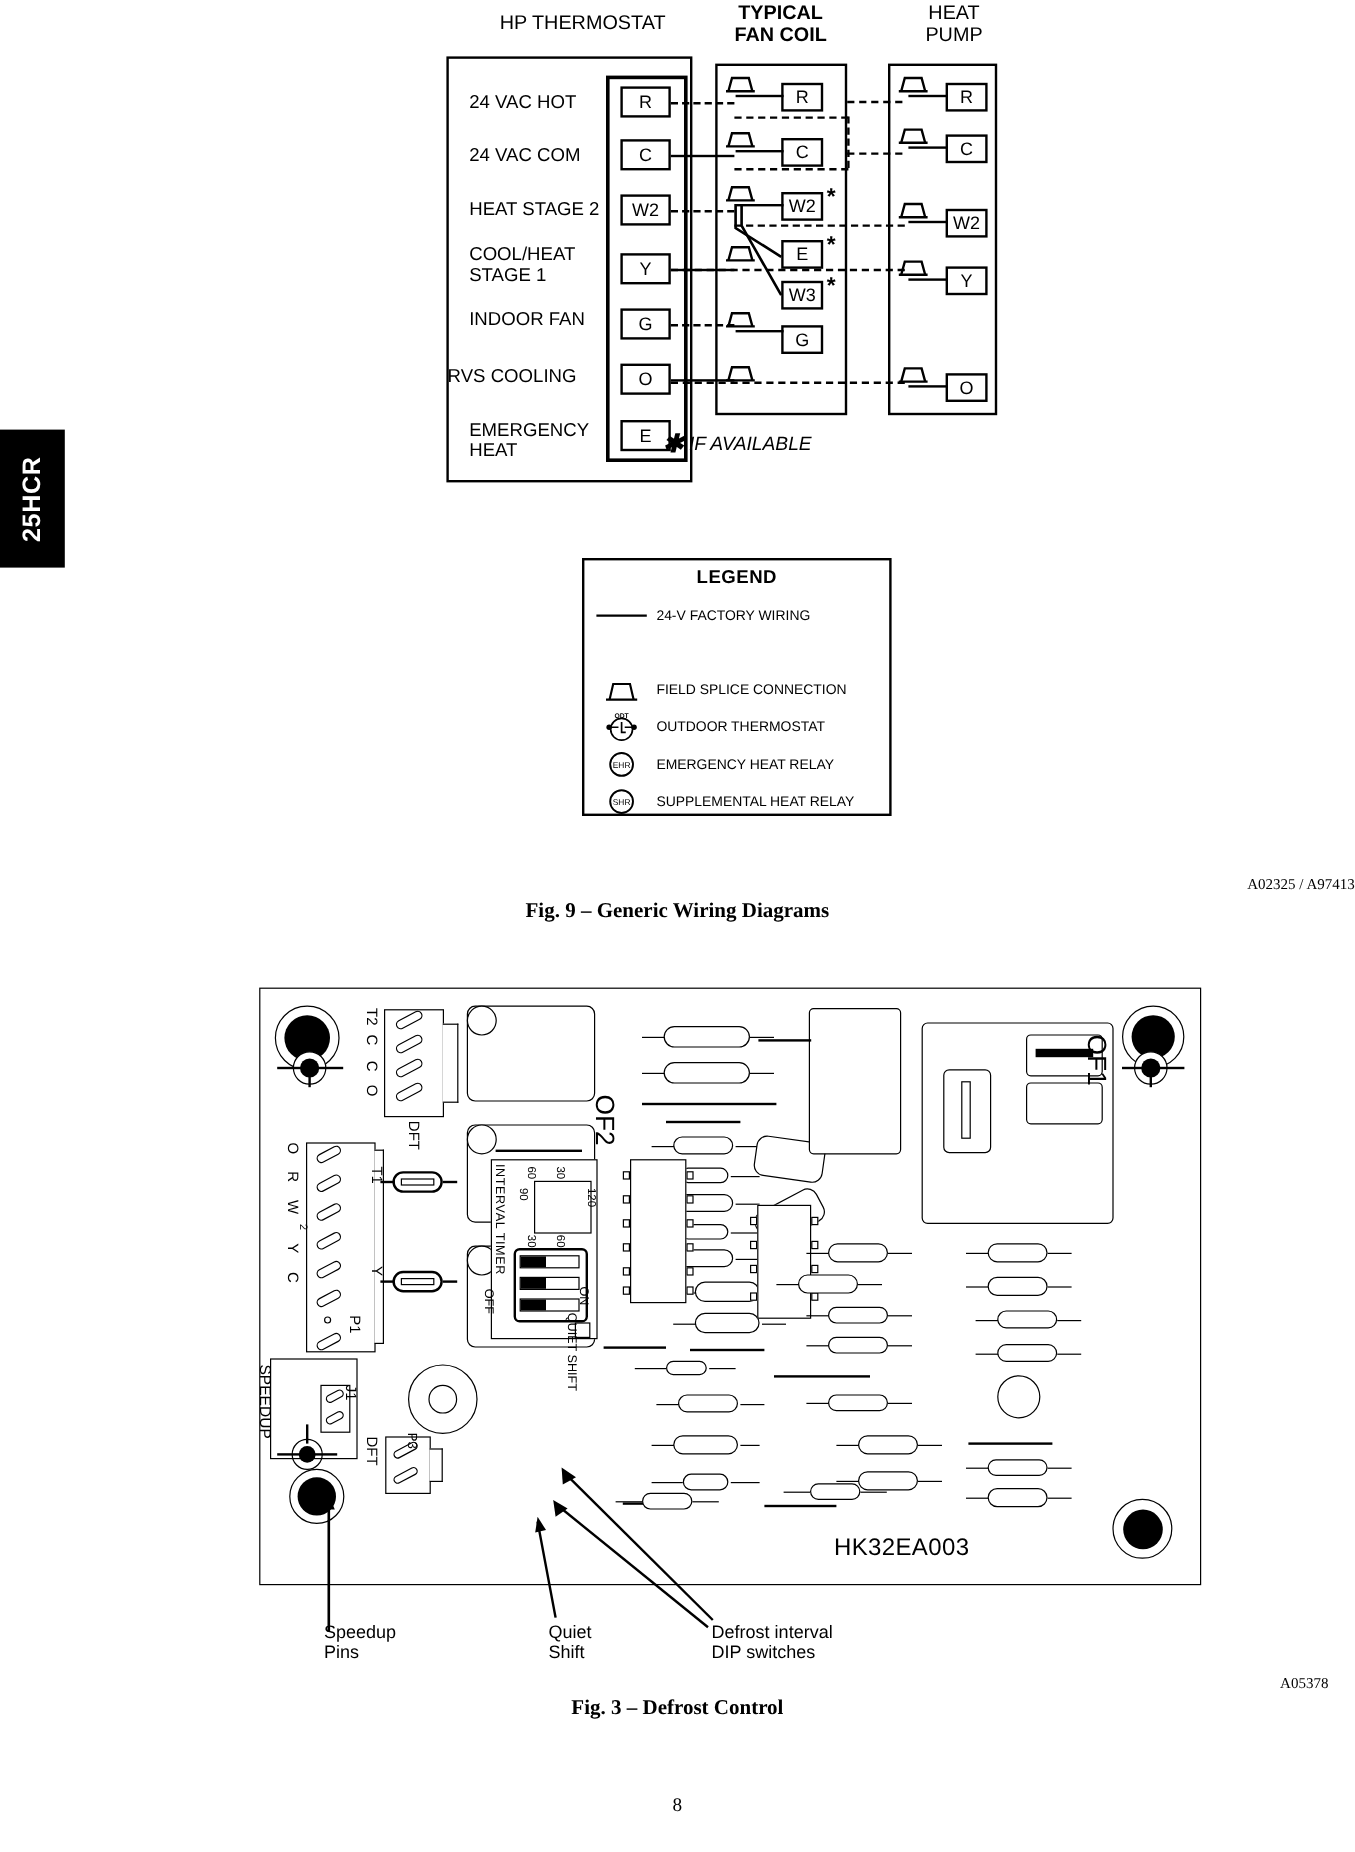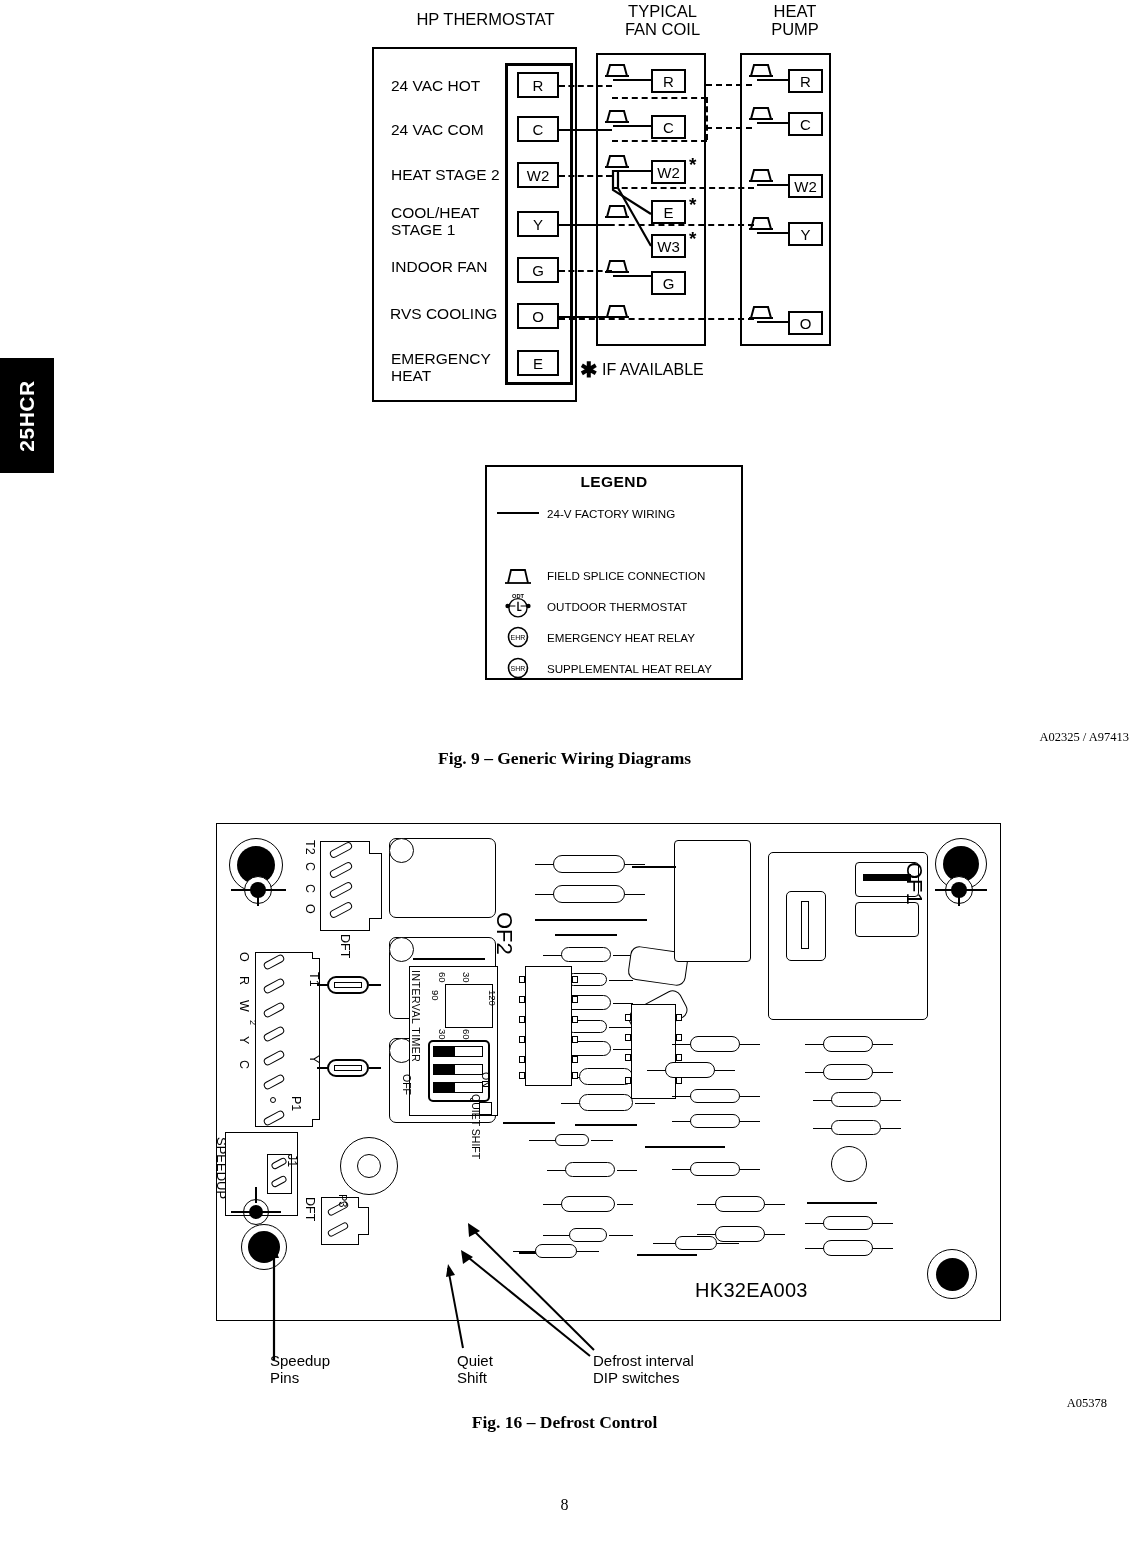--- a/index.html
+++ b/index.html
@@ -42,21 +42,21 @@
   }
 
   .hdr {
     position: absolute;
     font-size: 16.5px;
     text-align: center;
     line-height: 1.12;
     white-space: pre-line;
   }
   #hdr-thermostat { left: 398px; top: 10px; width: 175px; }
-  #hdr-fancoil    { left: 600px; top:  2px; width: 125px; }
+  #hdr-fancoil    { left: 588px; top:  2px; width: 125px; font-weight: bold; }
   #hdr-heatpump   { left: 740px; top:  2px; width: 110px; }
 
   
   .boxframe { position: absolute; border: 2.2px solid #000; background: transparent; }
   #box-thermostat-outer { left: 372px; top: 47px; width: 205px; height: 355px; }
   #box-thermostat-inner { left: 505px; top: 63px; width: 68px;  height: 322px; border-width: 3px; }
   #box-fancoil          { left: 596px; top: 53px; width: 110px; height: 293px; border-width: 2.4px; }
   #box-heatpump         { left: 740px; top: 53px; width: 91px;  height: 293px; border-width: 2.4px; }
 
   
@@ -102,23 +102,24 @@
   }
 
   .star {
     position: absolute;
     font-size: 19px;
     font-weight: bold;
     line-height: 1;
   }
   #ifavail {
     position: absolute;
-    left: 580px; top: 358px;
+    left: 552px; top: 358px;
     font-size: 16px;
     white-space: nowrap;
+    font-style: italic;
   }
   #ifavail .bigstar { font-size: 21px; font-weight: bold; vertical-align: -2px; }
 
   
   #legend {
     position: absolute;
     left: 485px; top: 465px;
     width: 258px; height: 215px;
     border: 2.2px solid #000;
     background: #fff;
@@ -291,21 +292,21 @@
   <div class="boxframe" id="box-thermostat-inner"></div>
   <div class="boxframe" id="box-fancoil"></div>
   <div class="boxframe" id="box-heatpump"></div>
 
   <div class="term-label" style="left:391px; top:78px;">24 VAC HOT</div>
   <div class="term-label" style="left:391px; top:122px;">24 VAC COM</div>
   <div class="term-label" style="left:391px; top:167px;">HEAT STAGE 2</div>
   <div class="term-label" style="left:391px; top:205px;">COOL/HEAT
 STAGE 1</div>
   <div class="term-label" style="left:391px; top:259px;">INDOOR FAN</div>
-  <div class="term-label" style="left:390px; top:306px;">RVS COOLING</div>
+  <div class="term-label" style="left:373px; top:306px;">RVS COOLING</div>
   <div class="term-label" style="left:391px; top:351px;">EMERGENCY
 HEAT</div>
 
   <div class="term tstat" style="top:72px;">R</div>
   <div class="term tstat" style="top:116px;">C</div>
   <div class="term tstat" style="top:162px;">W2</div>
   <div class="term tstat" style="top:211px;">Y</div>
   <div class="term tstat" style="top:257px;">G</div>
   <div class="term tstat" style="top:303px;">O</div>
   <div class="term tstat" style="top:350px;">E</div>
@@ -809,15 +810,15 @@
 </svg>
 
 <div class="callout-txt" style="left:270px; top:1352px;">Speedup
 Pins</div>
 <div class="callout-txt" style="left:457px; top:1352px;">Quiet
 Shift</div>
 <div class="callout-txt" style="left:593px; top:1352px;">Defrost interval
 DIP switches</div>
 
 <div class="art-id" style="right:22px; top:1396px;">A05378</div>
-<div class="fig-caption" style="top:1412px;">Fig. 16  –  Defrost Control</div>
+<div class="fig-caption" style="top:1412px;">Fig. 3  –  Defrost Control</div>
 
 <div id="pagenum">8</div>
 
 </body></html>

